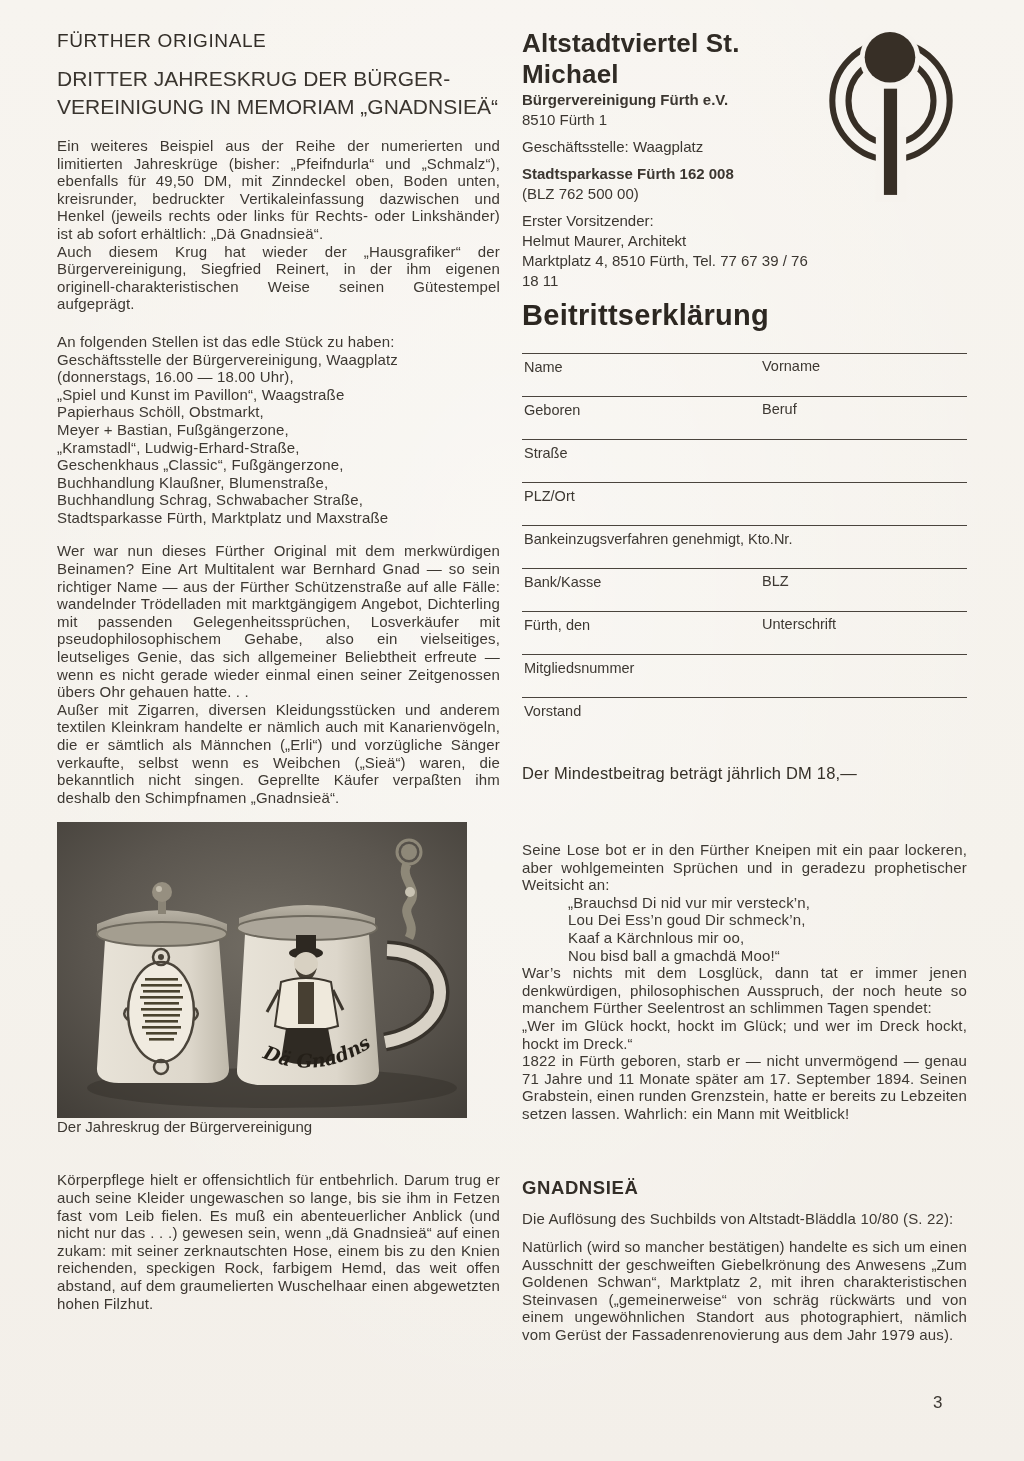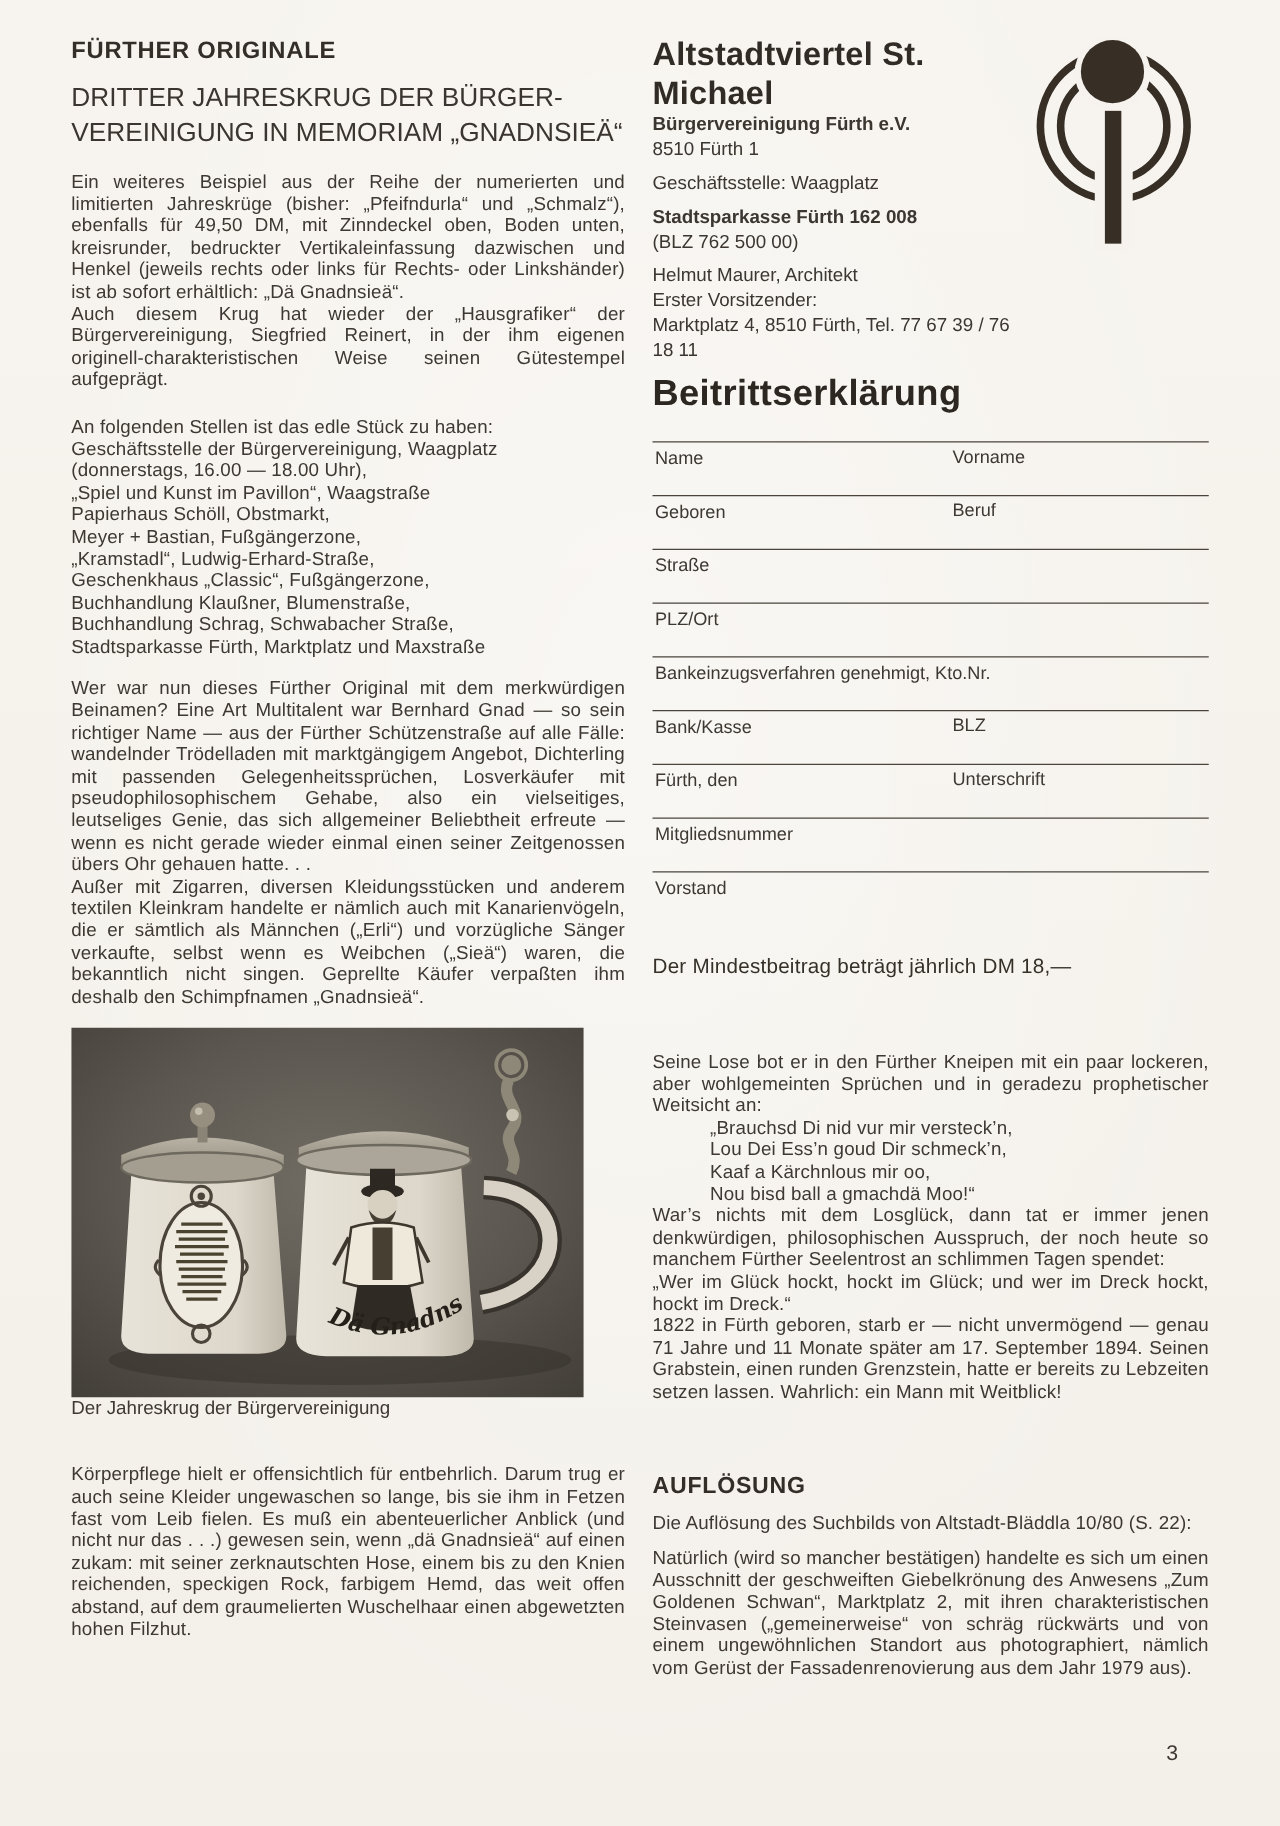--- a/index.html
+++ b/index.html
@@ -7,21 +7,21 @@
     position:relative; width:1024px; height:1461px;
     background:
       radial-gradient(ellipse at 50% 40%, rgba(255,255,255,.35), rgba(0,0,0,0) 70%),
       linear-gradient(180deg,#f7f4ef 0%, #f5f2ec 60%, #f3efe9 100%);
     font-family:"Liberation Sans", sans-serif;
     color:#3b3630; overflow:hidden;
   }
   .col-left{position:absolute; left:57px; top:30px; width:443px;}
   .col-right{position:absolute; left:522px; top:28px; width:445px;}
 
-  .kicker{font-size:19px; font-weight:bold; letter-spacing:.6px; color:#332e28;}
+  .kicker{font-size:19px; font-weight:normal; letter-spacing:.6px; color:#332e28;}
   .headline{font-size:21px; line-height:28px; margin-top:13px; white-space:pre-line; color:#3a352f;}
 
   .body-p{font-size:15px; line-height:17.6px; letter-spacing:.15px; text-align:justify; margin:0; color:#3d3832;} .mt16{margin-top:16px;} .mt20{margin-top:20px;}
   .prelines{white-space:pre-line; text-align:left;}
 
   .photo-wrap{margin-top:16px; width:410px;}
   .photo-wrap svg{display:block;}
   .caption{font-size:15px; color:#3d3832;}
 
   
@@ -177,22 +177,22 @@
       <div class="mh-text">
         <div class="mh-title">Altstadtviertel St. Michael</div>
         <div class="mh-line mh-bold">Bürgervereinigung Fürth e.V.</div>
         <div class="mh-line">8510 Fürth 1</div>
         <div class="mh-gap"></div>
         <div class="mh-line">Geschäftsstelle: Waagplatz</div>
         <div class="mh-gap"></div>
         <div class="mh-line mh-bold">Stadtsparkasse Fürth 162 008</div>
         <div class="mh-line">(BLZ 762 500 00)</div>
         <div class="mh-gap"></div>
+        <div class="mh-line">Erster Vorsitzender:</div>
         <div class="mh-line">Helmut Maurer, Architekt</div>
-        <div class="mh-line">Erster Vorsitzender:</div>
         <div class="mh-line">Marktplatz 4, 8510 Fürth, Tel. 77 67 39 / 76 18 11</div>
       </div>
 
       <svg class="logo" viewBox="0 0 130 170" xmlns="http://www.w3.org/2000/svg">
         <circle cx="65" cy="70" r="58" fill="none" stroke="#372f26" stroke-width="6"></circle>
         <circle cx="65" cy="70" r="42" fill="none" stroke="#372f26" stroke-width="6"></circle>
         <rect x="50" y="96" width="30" height="74" fill="#f6f3ee"></rect>
         <circle cx="64" cy="28" r="30" fill="#f6f3ee"></circle>
         <circle cx="64" cy="27" r="25" fill="#372f26"></circle>
         <rect x="58" y="58" width="13" height="105" fill="#372f26"></rect>
@@ -244,20 +244,20 @@
       <p class="body-p verse">„Brauchsd Di nid vur mir versteck’n,
 Lou Dei Ess’n goud Dir schmeck’n,
 Kaaf a Kärchnlous mir oo,
 Nou bisd ball a gmachdä Moo!“</p>
       <p class="body-p">War’s nichts mit dem Losglück, dann tat er immer jenen denkwürdigen, philosophischen Ausspruch, der noch heute so manchem Fürther Seelentrost an schlimmen Tagen spendet:</p>
       <p class="body-p">„Wer im Glück hockt, hockt im Glück; und wer im Dreck hockt, hockt im Dreck.“</p>
       <p class="body-p">1822 in Fürth geboren, starb er — nicht unvermögend — genau 71 Jahre und 11 Monate später am 17. September 1894. Seinen Grabstein, einen runden Grenzstein, hatte er bereits zu Lebzeiten setzen lassen. Wahrlich: ein Mann mit Weitblick!</p>
     </div>
 
     <div class="resolution">
-      <div class="res-title">AUFLÖSUNG</div>
+      <div class="res-title">GNADNSIEÄ</div>
       <p class="body-p res-p">Die Auflösung des Suchbilds von Altstadt-Bläddla 10/80 (S. 22):</p>
       <p class="body-p res-p">Natürlich (wird so mancher bestätigen) handelte es sich um einen Ausschnitt der geschweiften Giebelkrönung des Anwesens „Zum Goldenen Schwan“, Marktplatz 2, mit ihren charakteristischen Steinvasen („gemeinerweise“ von schräg rückwärts und von einem ungewöhnlichen Standort aus photographiert, nämlich vom Gerüst der Fassadenrenovierung aus dem Jahr 1979 aus).</p>
     </div>
   </div>
 
   <div class="page-number">3</div>
 </div>
 
 </body></html>

